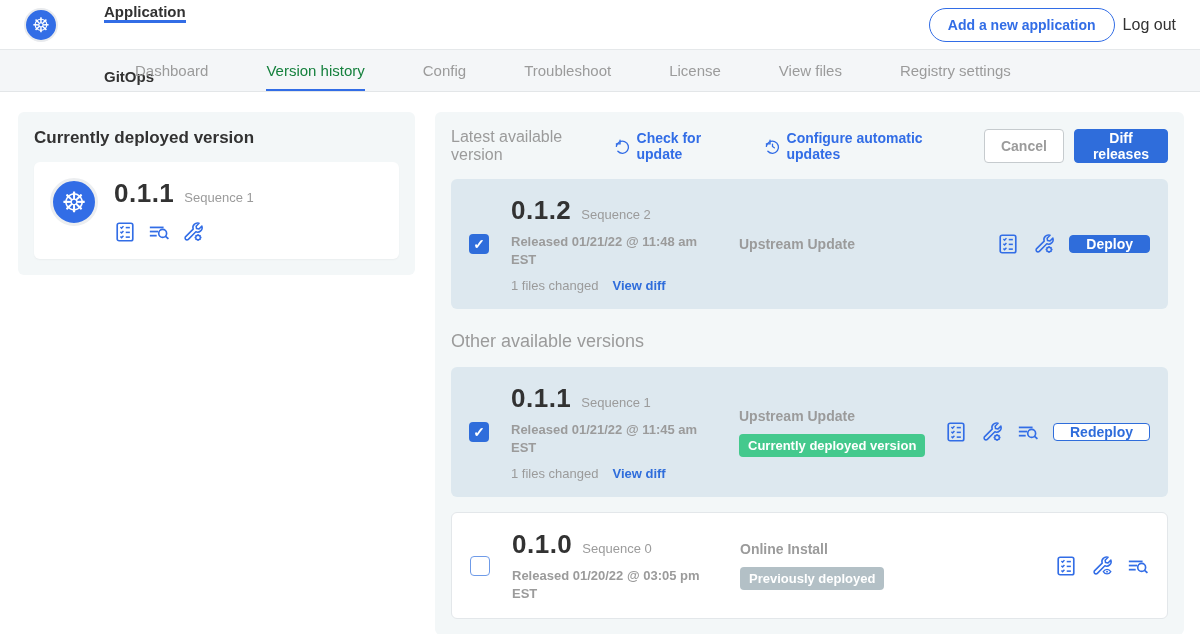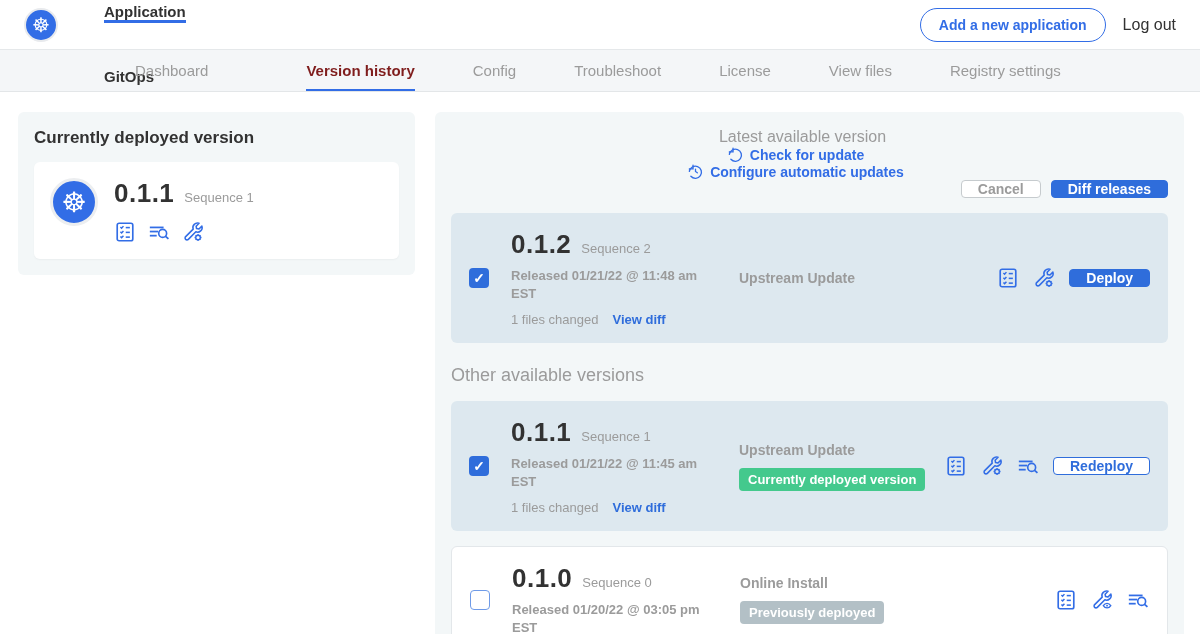--- a/index.html
+++ b/index.html
@@ -9,53 +9,53 @@
   
   .header { height: 50px; background: #fff; border-bottom: 1px solid #e5e8ea;
     display: flex; align-items: stretch; padding: 0 24px; }
   .logo-badge { width: 34px; height: 34px; border-radius: 50%; background: #326de6;
     border: 2px solid #e8eaed; display: flex; align-items: center; justify-content: center;
     color: #fff; font-size: 20px; align-self: center; margin-right: 46px; }
   .header-tabs { display: flex; align-items: stretch; gap: 42px; flex-direction: column; }
   .header-tab { display: flex; align-items: center; font-size: 15px; font-weight: bold;
     color: #323232; cursor: pointer; border-bottom: 3px solid transparent; padding-top: 3px; }
   .header-tab.active { border-bottom-color: #326de6; }
-  .header-right { margin-left: auto; display: flex; align-items: center; gap: 17px; }
+  .header-right { margin-left: auto; display: flex; align-items: center; gap: 8px; }
   .pill-btn { border: 1px solid #326de6; color: #326de6; background: #fff;
     font-size: 14px; font-weight: bold; border-radius: 17px; padding: 8px 18px; cursor: pointer;
     font-family: inherit; }
   .logout { font-size: 16px; color: #323232; cursor: pointer; }
 
   
   .subnav { height: 42px; background: #f4f6f8; border-bottom: 1px solid #e3e6e8;
     display: flex; align-items: stretch; padding-left: 135px; gap: 58px; }
   .subnav-item { display: flex; align-items: center; font-size: 15px; color: #9b9b9b;
     cursor: pointer; border-bottom: 2px solid transparent; padding-top: 2px; }
-  .subnav-item.active { color: #7f1d1d; font-weight: bold; border-bottom-color: #326de6; margin-left: 40px; }
+  .subnav-item.active { color: #15803d; font-weight: normal; border-bottom-color: #326de6; }
 
   
   .main { display: flex; gap: 20px; padding: 20px 16px 0 18px; align-items: flex-start; }
   .panel { background: #f3f7f8; border-radius: 6px; }
   .left-panel { width: 397px; padding: 16px; }
   .left-panel h2 { font-size: 17px; font-weight: bold; color: #323232; margin-bottom: 14px; }
   .deployed-card { background: #fff; border-radius: 6px; padding: 16px;
     box-shadow: 0 1px 2px rgba(0,0,0,0.04); display: flex; gap: 16px; }
   .k8s-big { width: 48px; height: 48px; border-radius: 50%; background: #326de6;
     border: 3px solid #eceef0; color: #fff; font-size: 28px; display: flex;
     align-items: center; justify-content: center; flex: 0 0 auto; }
   .version-line { display: flex; align-items: baseline; gap: 10px; }
   .version-number { font-size: 26px; font-weight: bold; color: #323232; letter-spacing: .5px; }
   .sequence { font-size: 13px; color: #9b9b9b; }
   .deployed-ts { font-size: 14px; color: #bcbcbc; margin-top: 8px; }
   .icon-row { display: flex; gap: 12px; margin-top: 12px; align-items: center; }
   .icon { width: 22px; height: 22px; color: #326de6; cursor: pointer; flex: 0 0 auto; }
 
   
   .right-panel { flex: 1; padding: 16px; min-height: 506px; }
-  .latest-header { display: flex; align-items: center; flex-direction: column; }
+  .latest-header { display: flex; align-items: center; }
   .latest-title { font-size: 16px; color: #9b9b9b; margin-right: 14px; }
   .link-action { display: flex; align-items: center; gap: 6px; color: #326de6;
     font-size: 14px; font-weight: bold; cursor: pointer; margin-right: 28px; }
   .link-action .icon { width: 17px; height: 17px; }
   .header-buttons { margin-left: auto; display: flex; gap: 10px; }
   .btn { font-size: 14px; font-weight: bold; border-radius: 4px; padding: 0 16px;
     cursor: pointer; font-family: inherit; }
   .btn-cancel { background: #fff; border: 1px solid #c6cbce; color: #9b9b9b; }
   .btn-primary { background: #2f6ddb; border: 1px solid #2f6ddb; color: #fff; }
   .btn-outline { background: #fff; border: 1px solid #2f6ddb; color: #2f6ddb; }

